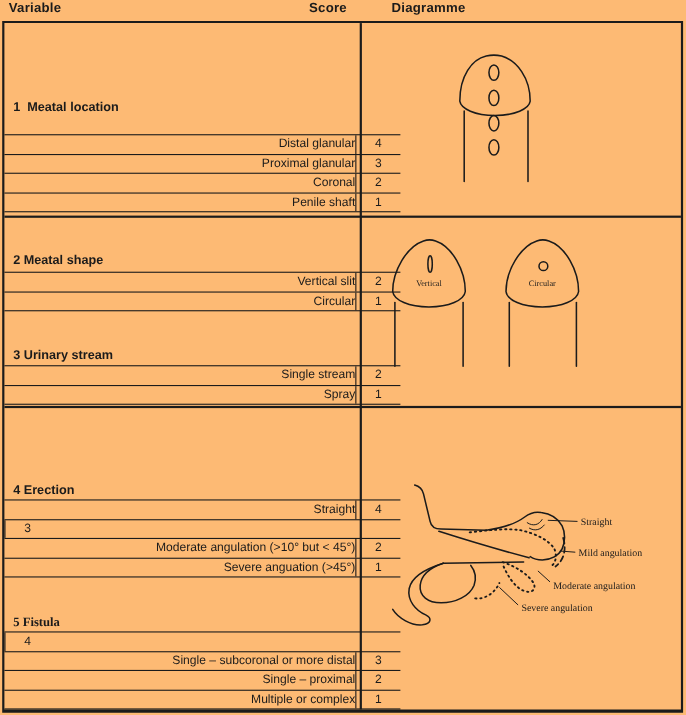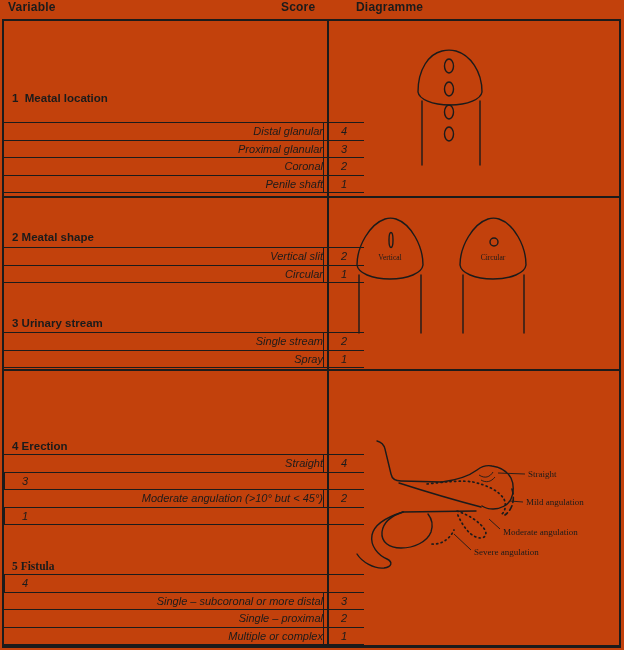--- a/index.html
+++ b/index.html
@@ -1,17 +1,17 @@
 <!DOCTYPE html>
 <html><head>
 <meta charset="utf-8">
 <style>
   html,body { margin:0; padding:0; background:#ffffff; }
   .page {
-    position:relative; width:624px; height:650px; background:#c2410c;
+    position:relative; width:624px; height:650px; background:#fdba74;
     font-family:"Liberation Sans", sans-serif; color:#1b1b1b; overflow:hidden;
   }
   .col-head { position:absolute; top:0; font-weight:bold; font-size:12px; letter-spacing:.2px; }
   #h-var  { left:8px; }
   #h-score{ left:281px; }
   #h-diag { left:356px; }
 
   .score-table {
     position:absolute; left:2px; top:19px; width:619px; height:629px;
     border:2px solid #1b1b1b; border-bottom-width:3px; box-sizing:border-box;text-align:right;
@@ -27,21 +27,20 @@
   }
   #sec1-title { top:71px; }
   #sec2-title { top:210px; }
   #sec3-title { top:296px; }
   #sec4-title { top:419px; }
   #sec5-title { top:539px;font-family:Liberation Serif, serif; }
 
   .subtable {
     position:absolute; left:0; width:360px; border-top:1.5px solid #1b1b1b;
     box-sizing:border-box;
-    font-style:italic;
   }
   #st1 { top:101px; }
   #st2 { top:226px; }
   #st3 { top:311px; }
   #st4 { top:433px; }
   #st5 { bottom:0; }
   .srow {
     display:flex; align-items:center; height:16.5px;
     border-bottom:1.5px solid #1b1b1b; font-size:11px;
   }
@@ -130,20 +129,21 @@
         <div class="scr">4</div>
       </div>
       <div class="srow">
         <div class="scr">3</div>
       </div>
       <div class="srow">
         <div class="lbl">Moderate angulation (&gt;10° but &lt; 45°)</div>
         <div class="scr">2</div>
       </div>
       <div class="srow">
+        <div class="lbl">Severe anguation (&gt;45°)</div>
         <div class="scr">1</div>
       </div>
     </div>
 
     <div class="subtable" id="st5">
       <div class="srow">
         <div class="scr">4</div>
       </div>
       <div class="srow">
         <div class="lbl">Single – subcoronal or more distal</div>

